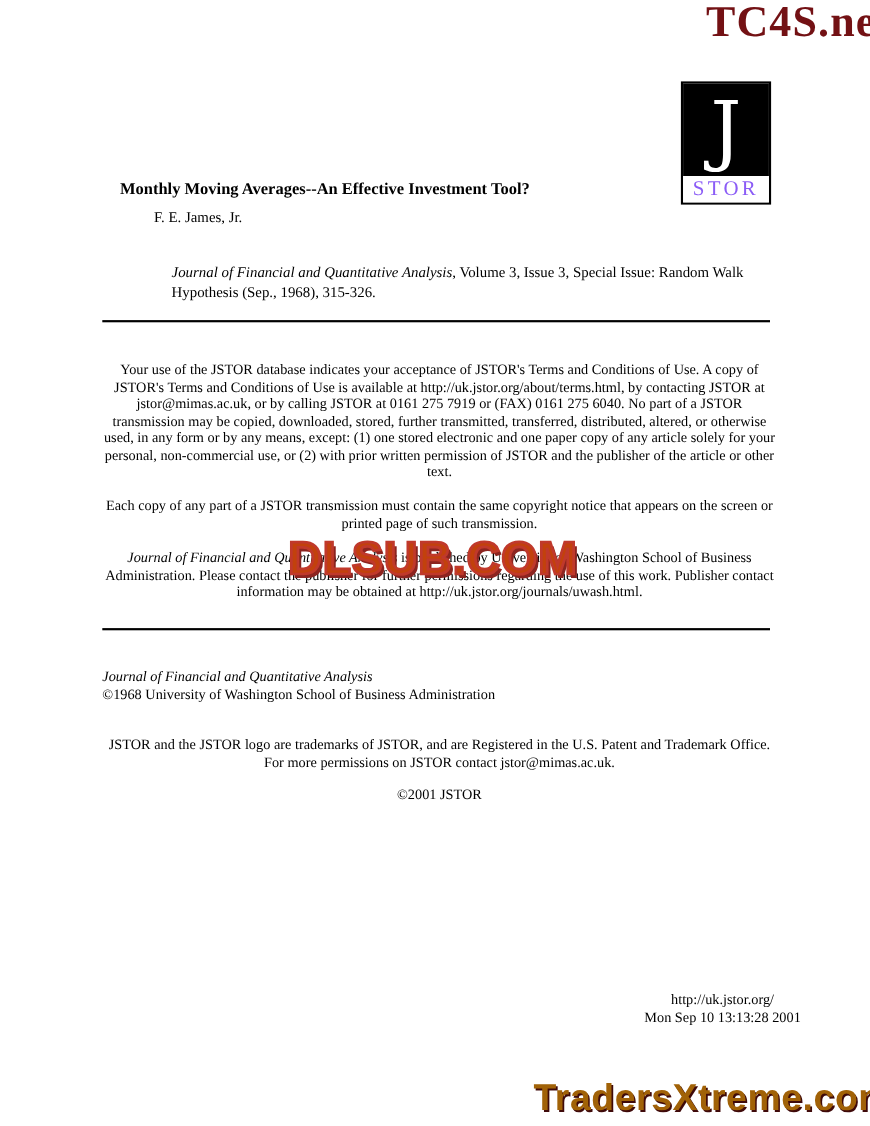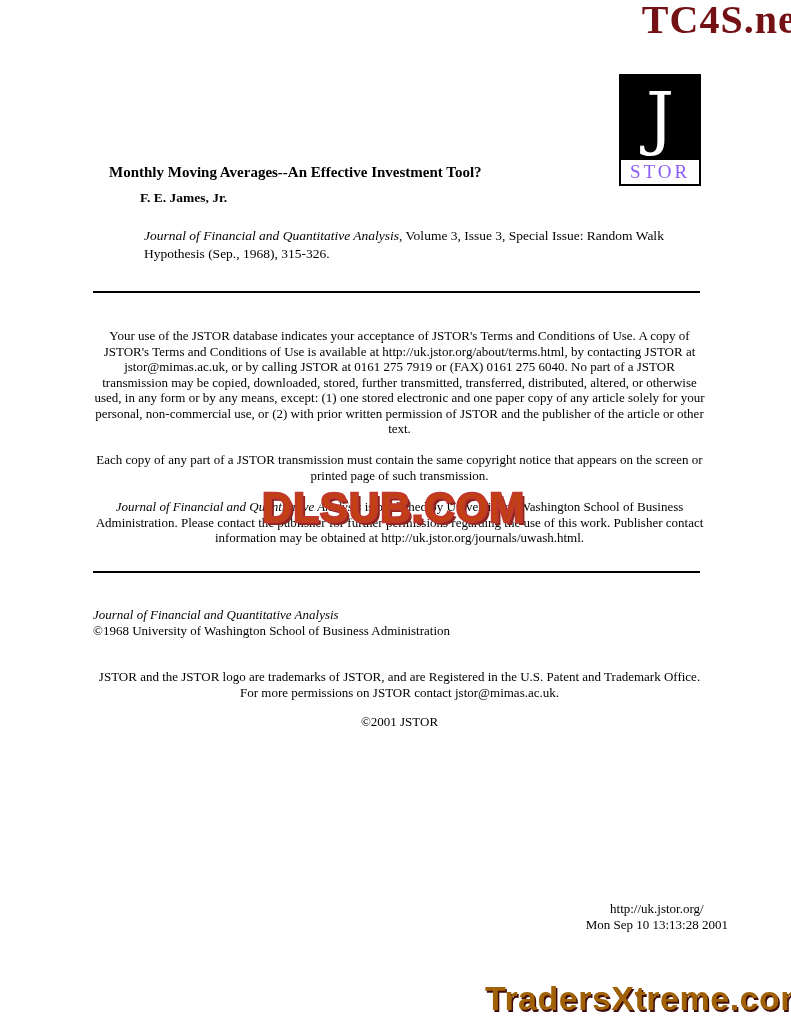--- a/index.html
+++ b/index.html
@@ -58,25 +58,24 @@
   }
 
   
   .title {
     position:absolute; left:93px; top:148px;
     font-size:15px; font-weight:bold; margin:16px;
   }
   .author {
     position:absolute; left:140px; top:190px;
     font-size:13.5px;
-    font-weight:bold;
   }
   .citation {
     position:absolute; left:140px; top:223px; width:565px;
-    font-size:13.5px; line-height:17.5px; margin:4px;
+    font-size:13.5px; line-height:17.5px; margin:16px;
   }
   .it { font-style:italic; }
 
   
   .rule {
     position:absolute; left:93px; width:607px;
     border:none; border-top:2px solid #000; margin:0;
   }
   .rule1 { top:291px; }
   .rule2 { top:571px; }

